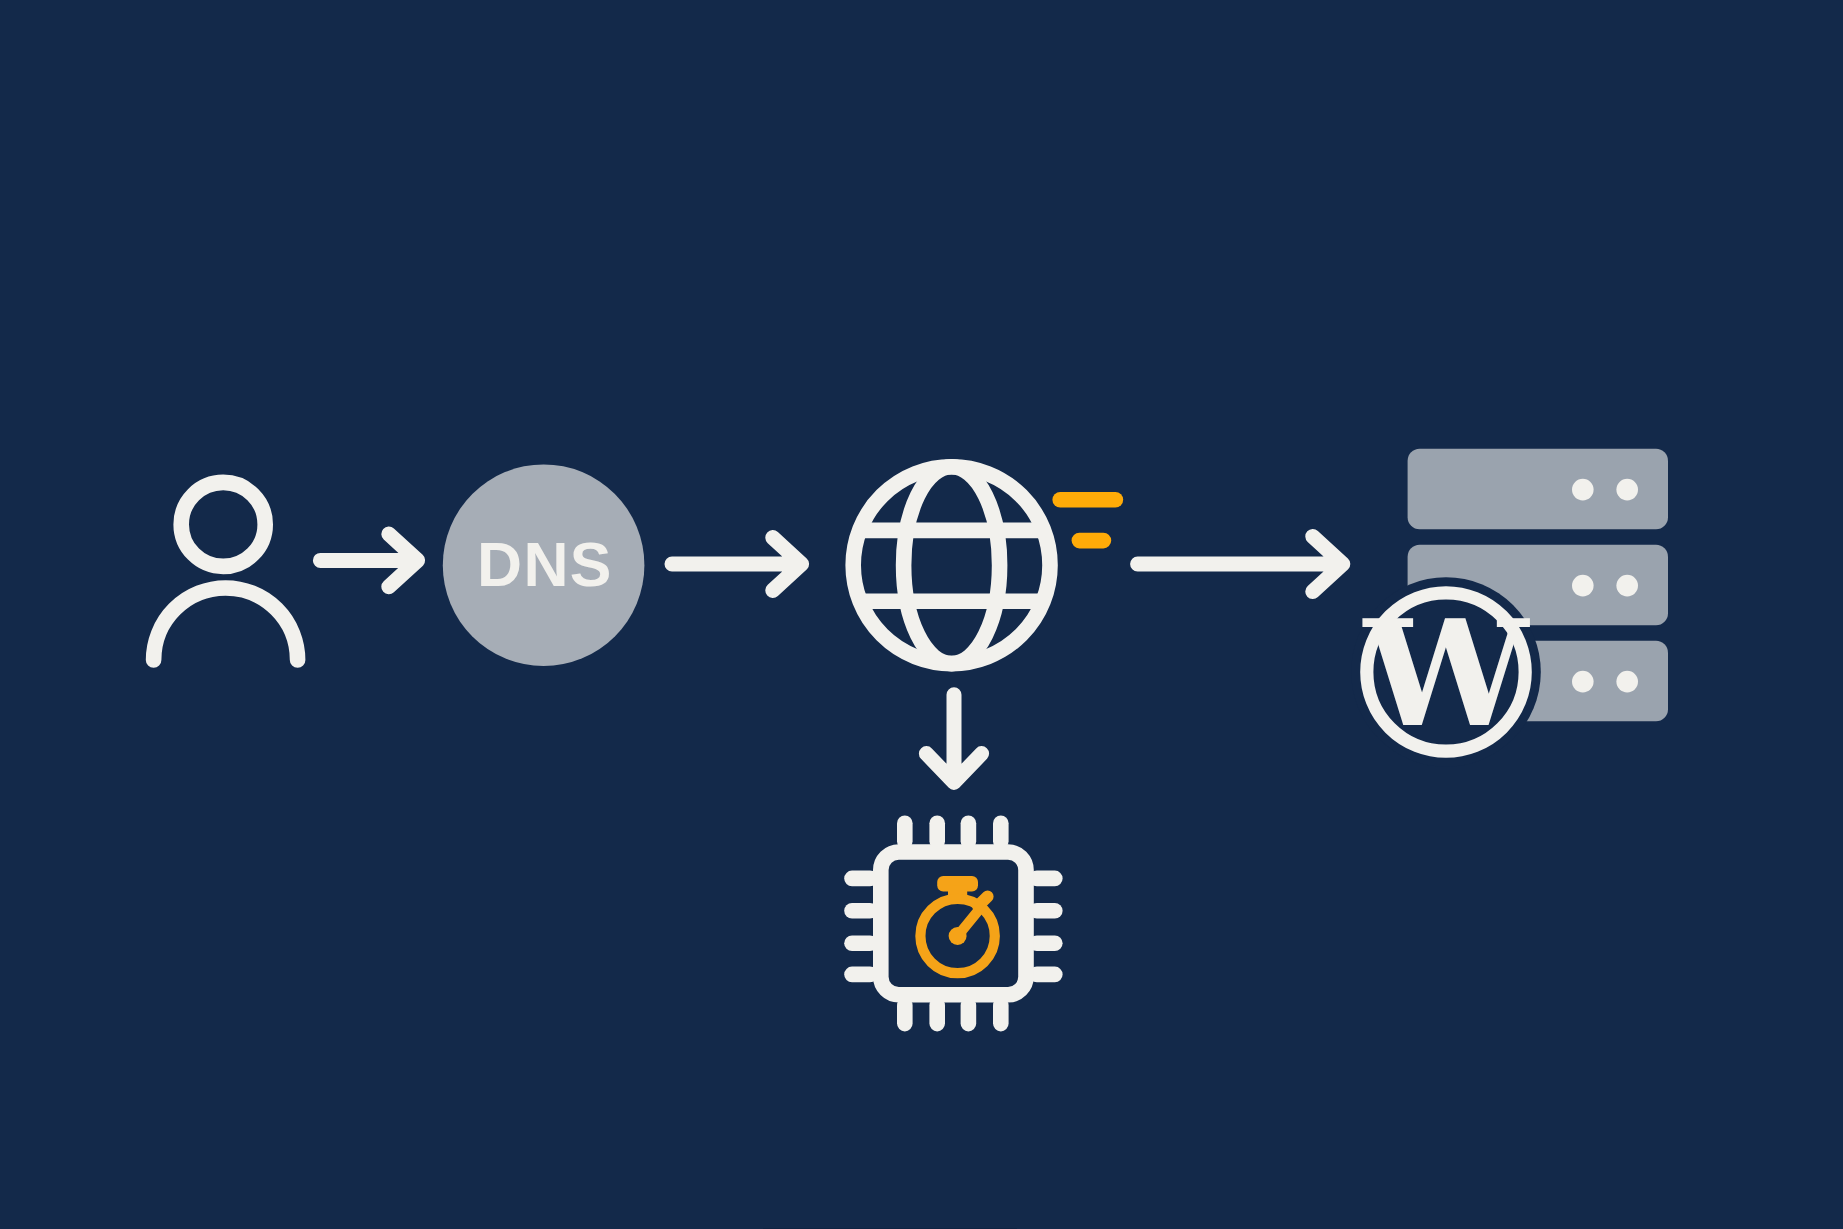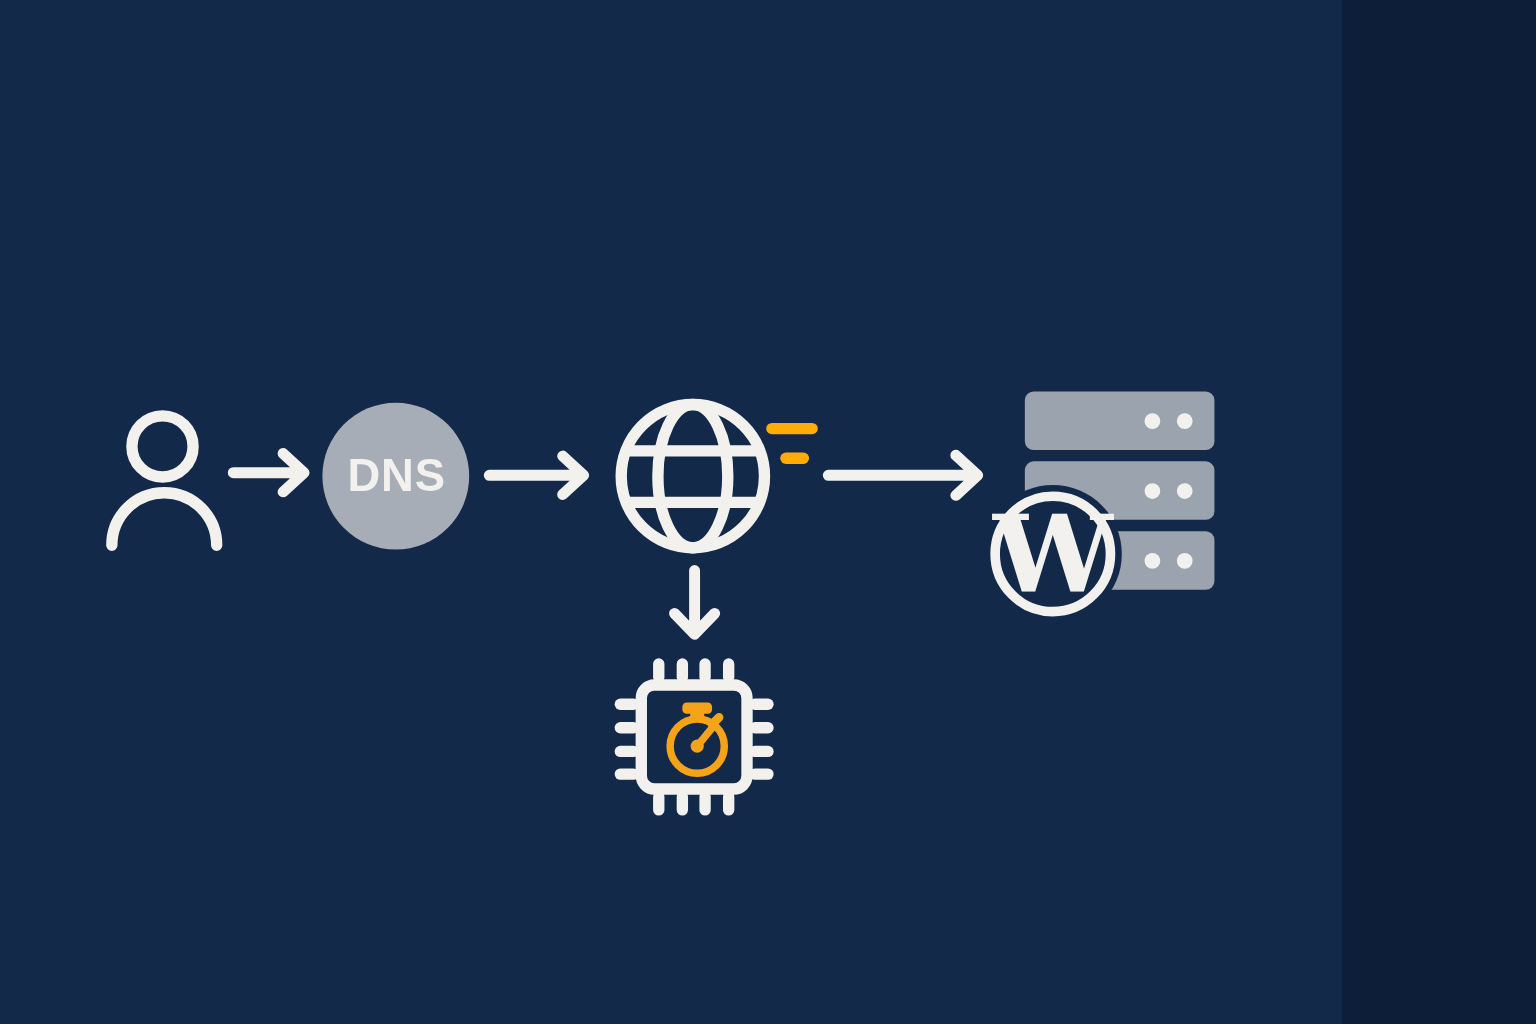--- a/index.html
+++ b/index.html
@@ -1,18 +1,18 @@
 <!DOCTYPE html>
 <html style="--bg: #13294a; --ink: #f2f1ed; --gray: #a6adb6; --gray2: #9aa3ae; --orange: #ffab08; --orange2: #f5a318;"><head>
 <meta charset="utf-8">
 <style>
   html,body{margin:0;padding:0;background:#0d1f38;}
   .stage{
     position:relative;
-    width:1342px;height:1024px;
+    width:1536px;height:1024px;
     background:var(--bg,#13294a);
     overflow:hidden;
     font-family:"Liberation Sans",sans-serif;
   }
   .stage svg{position:absolute;left:0;top:0;width:100%;height:100%;}
 
   
   .sw{fill:none;stroke:var(--ink,#f2f1ed);stroke-width:13;stroke-linecap:round;stroke-linejoin:round;}
   
   .arrow{fill:none;stroke:var(--ink,#f2f1ed);stroke-width:12.5;stroke-linecap:round;stroke-linejoin:round;}

